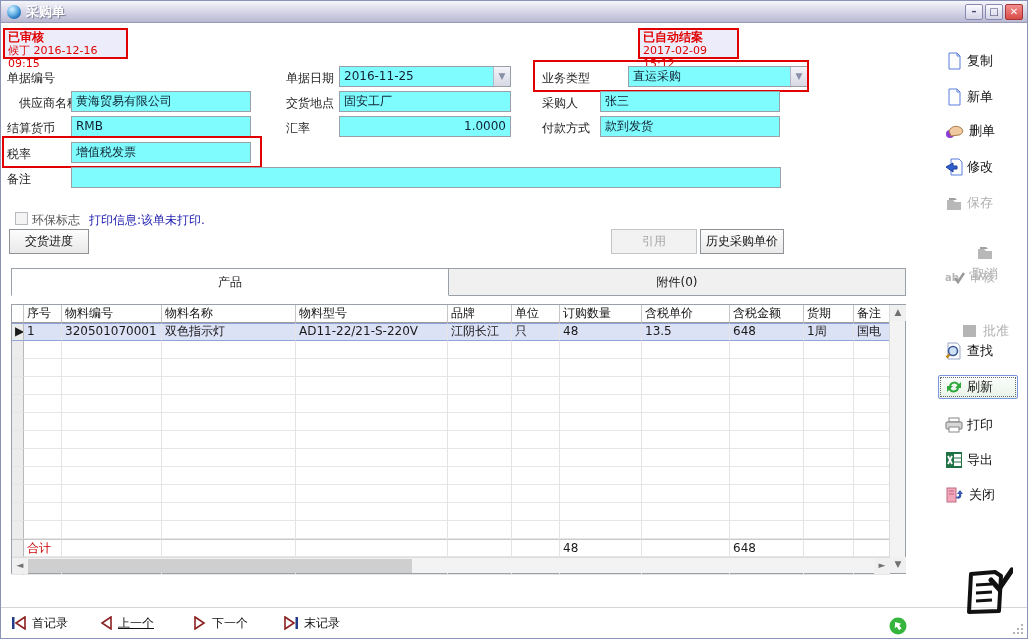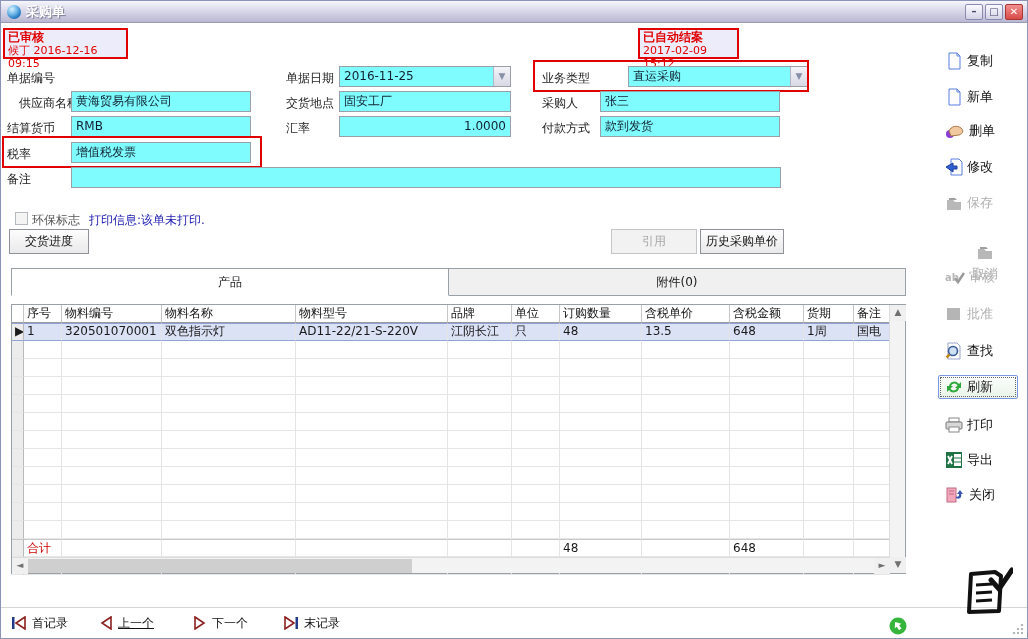--- a/index.html
+++ b/index.html
@@ -446,21 +446,21 @@
       </div>
       <div class="side-item disabled" style="top: 264px;">
         <span style="display: inline-flex;">
           <svg width="20" height="18" viewBox="0 0 20 18">
             <text x="0" y="13" font-size="10" fill="#b8b8b8" font-weight="bold">ab</text>
             <path d="M10 10 L13 14 L19 5" fill="none" stroke="#9a9a9a" stroke-width="2.5"></path>
           </svg>
         </span>
         <span class="lbl">审核</span>
       </div>
-      <div class="side-item disabled" style="top: 301px;">
+      <div class="side-item disabled" style="top: 318px; justify-content: center;">
         <span style="display: inline-flex;">
           <svg width="18" height="18" viewBox="0 0 18 18">
             <rect x="2" y="3" width="13" height="12" fill="#b5b5b5"></rect>
           </svg>
         </span>
         <span class="lbl">批准</span>
       </div>
       <div class="side-item" style="top: 338px;">
         <span style="display: inline-flex;">
           <svg width="18" height="18" viewBox="0 0 18 18">

